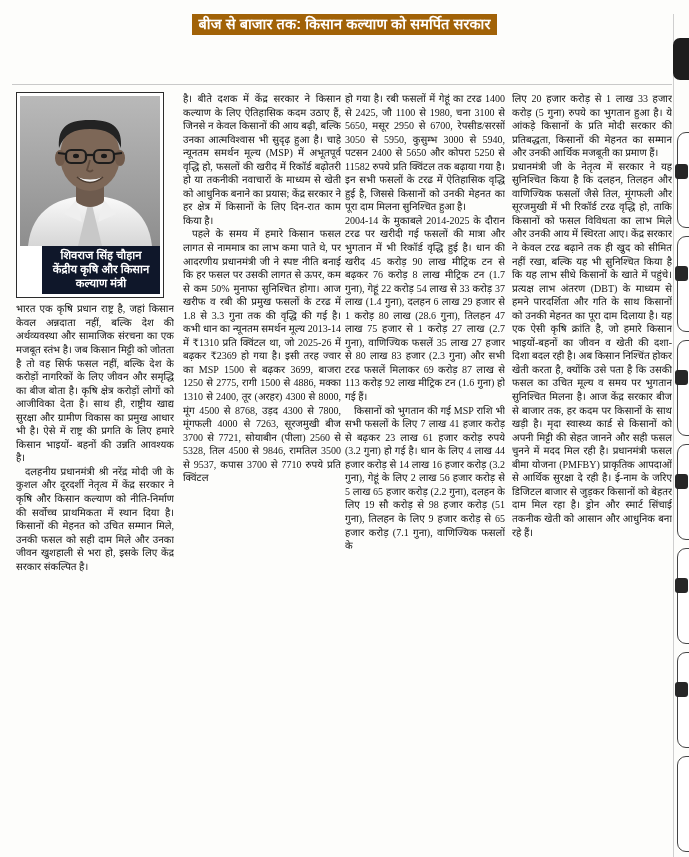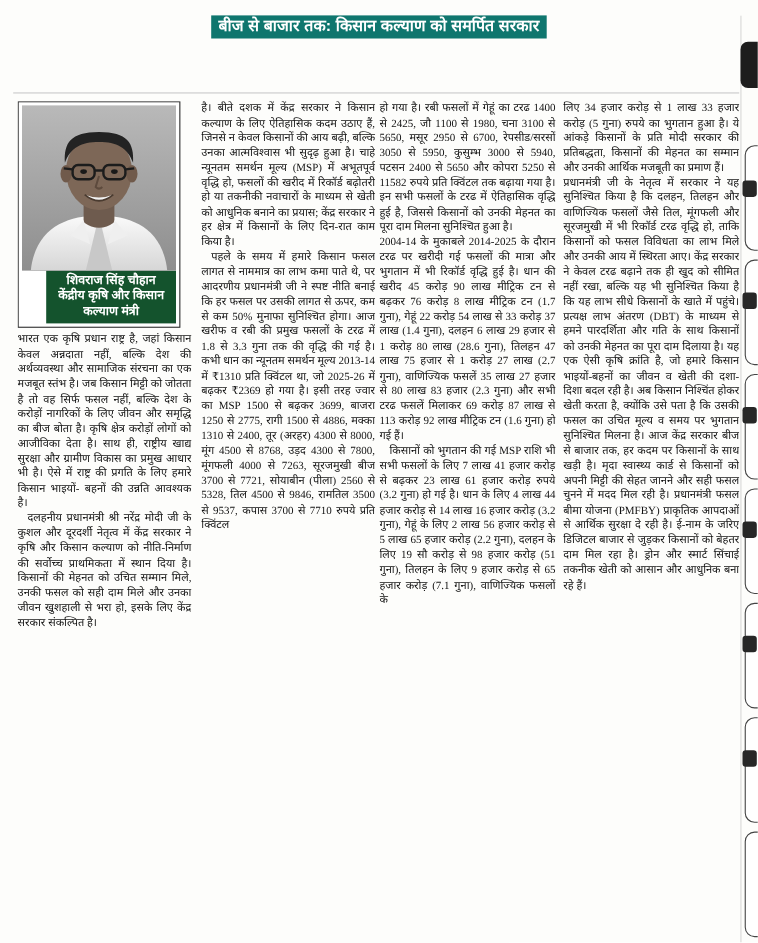--- a/index.html
+++ b/index.html
@@ -62,21 +62,21 @@
 
   
   .kicker-wrap {
     position: absolute;
     left: 0; top: 14px;
     width: 689px;
     text-align: center;
   }
   .kicker {
     display: inline-block;
-    background: #0f766e;
+    background: #a16207;
     color: #ffffff;
     font-family: "Liberation Sans", "DejaVu Sans", sans-serif;
     font-weight: 700;
     font-size: 14.5px;
     letter-spacing: 0.1px;
     padding: 2px 7px 3px 7px;
     line-height: 1.12;
     white-space: nowrap;
   }
 
@@ -150,21 +150,21 @@
   }
   .photo {
     width: 100%;
     height: 150px;
     display: block;
     background: #9b9b9b;
     position: relative;
     overflow: hidden;
   }
   .caption {
-    background: #14532d;
+    background: #0f172a;
     color: #ffffff;
     font-family: "Liberation Sans", "DejaVu Sans", sans-serif;
     font-weight: 700;
     font-size: 11.3px;
     line-height: 1.22;
     text-align: center;
     padding: 3px 2px 4px 2px;
     margin-left: 22px;
   }
   .caption .nm { display: block; }
@@ -287,21 +287,21 @@
       <p class="indent">पहले के समय में हमारे किसान फसल लागत से नाममात्र का लाभ कमा पाते थे, पर आदरणीय प्रधानमंत्री जी ने स्पष्ट नीति बनाई कि हर फसल पर उसकी लागत से ऊपर, कम से कम 50% मुनाफा सुनिश्चित होगा। आज खरीफ व रबी की प्रमुख फसलों के टरढ में 1.8 से 3.3 गुना तक की वृद्धि की गई है। कभी धान का न्यूनतम समर्थन मूल्य 2013-14 में ₹1310 प्रति क्विंटल था, जो 2025-26 में बढ़कर ₹2369 हो गया है। इसी तरह ज्वार का MSP 1500 से बढ़कर 3699, बाजरा 1250 से 2775, रागी 1500 से 4886, मक्का 1310 से 2400, तूर (अरहर) 4300 से 8000, मूंग 4500 से 8768, उड़द 4300 से 7800, मूंगफली 4000 से 7263, सूरजमुखी बीज 3700 से 7721, सोयाबीन (पीला) 2560 से 5328, तिल 4500 से 9846, रामतिल 3500 से 9537, कपास 3700 से 7710 रुपये प्रति क्विंटल</p>
     </div>
 
     <div class="col col-3">
       <p>हो गया है। रबी फसलों में गेहूं का टरढ 1400 से 2425, जौ 1100 से 1980, चना 3100 से 5650, मसूर 2950 से 6700, रेपसीड/सरसों 3050 से 5950, कुसुम्भ 3000 से 5940, पटसन 2400 से 5650 और कोपरा 5250 से 11582 रुपये प्रति क्विंटल तक बढ़ाया गया है। इन सभी फसलों के टरढ में ऐतिहासिक वृद्धि हुई है, जिससे किसानों को उनकी मेहनत का पूरा दाम मिलना सुनिश्चित हुआ है।</p>
       <p>2004-14 के मुकाबले 2014-2025 के दौरान टरढ पर खरीदी गई फसलों की मात्रा और भुगतान में भी रिकॉर्ड वृद्धि हुई है। धान की खरीद 45 करोड़ 90 लाख मीट्रिक टन से बढ़कर 76 करोड़ 8 लाख मीट्रिक टन (1.7 गुना), गेहूं 22 करोड़ 54 लाख से 33 करोड़ 37 लाख (1.4 गुना), दलहन 6 लाख 29 हजार से 1 करोड़ 80 लाख (28.6 गुना), तिलहन 47 लाख 75 हजार से 1 करोड़ 27 लाख (2.7 गुना), वाणिज्यिक फसलें 35 लाख 27 हजार से 80 लाख 83 हजार (2.3 गुना) और सभी टरढ फसलें मिलाकर 69 करोड़ 87 लाख से 113 करोड़ 92 लाख मीट्रिक टन (1.6 गुना) हो गई हैं।</p>
       <p class="indent">किसानों को भुगतान की गई MSP राशि भी सभी फसलों के लिए 7 लाख 41 हजार करोड़ से बढ़कर 23 लाख 61 हजार करोड़ रुपये (3.2 गुना) हो गई है। धान के लिए 4 लाख 44 हजार करोड़ से 14 लाख 16 हजार करोड़ (3.2 गुना), गेहूं के लिए 2 लाख 56 हजार करोड़ से 5 लाख 65 हजार करोड़ (2.2 गुना), दलहन के लिए 19 सौ करोड़ से 98 हजार करोड़ (51 गुना), तिलहन के लिए 9 हजार करोड़ से 65 हजार करोड़ (7.1 गुना), वाणिज्यिक फसलों के</p>
     </div>
 
     <div class="col col-4">
-      <p>लिए 34 हजार करोड़ से 1 लाख 33 हजार करोड़ (5 गुना) रुपये का भुगतान हुआ है। ये आंकड़े किसानों के प्रति मोदी सरकार की प्रतिबद्धता, किसानों की मेहनत का सम्मान और उनकी आर्थिक मजबूती का प्रमाण हैं।</p>
+      <p>लिए 20 हजार करोड़ से 1 लाख 33 हजार करोड़ (5 गुना) रुपये का भुगतान हुआ है। ये आंकड़े किसानों के प्रति मोदी सरकार की प्रतिबद्धता, किसानों की मेहनत का सम्मान और उनकी आर्थिक मजबूती का प्रमाण हैं।</p>
       <p>प्रधानमंत्री जी के नेतृत्व में सरकार ने यह सुनिश्चित किया है कि दलहन, तिलहन और वाणिज्यिक फसलों जैसे तिल, मूंगफली और सूरजमुखी में भी रिकॉर्ड टरढ वृद्धि हो, ताकि किसानों को फसल विविधता का लाभ मिले और उनकी आय में स्थिरता आए। केंद्र सरकार ने केवल टरढ बढ़ाने तक ही खुद को सीमित नहीं रखा, बल्कि यह भी सुनिश्चित किया है कि यह लाभ सीधे किसानों के खाते में पहुंचे। प्रत्यक्ष लाभ अंतरण (DBT) के माध्यम से हमने पारदर्शिता और गति के साथ किसानों को उनकी मेहनत का पूरा दाम दिलाया है। यह एक ऐसी कृषि क्रांति है, जो हमारे किसान भाइयों-बहनों का जीवन व खेती की दशा-दिशा बदल रही है। अब किसान निश्चिंत होकर खेती करता है, क्योंकि उसे पता है कि उसकी फसल का उचित मूल्य व समय पर भुगतान सुनिश्चित मिलना है। आज केंद्र सरकार बीज से बाजार तक, हर कदम पर किसानों के साथ खड़ी है। मृदा स्वास्थ्य कार्ड से किसानों को अपनी मिट्टी की सेहत जानने और सही फसल चुनने में मदद मिल रही है। प्रधानमंत्री फसल बीमा योजना (PMFBY) प्राकृतिक आपदाओं से आर्थिक सुरक्षा दे रही है। ई-नाम के जरिए डिजिटल बाजार से जुड़कर किसानों को बेहतर दाम मिल रहा है। ड्रोन और स्मार्ट सिंचाई तकनीक खेती को आसान और आधुनिक बना रहे हैं।</p>
     </div>
 
   </div>
 
   <div class="right-sliver">
     <div class="sliver-rule"></div>
     <div class="sliver-head"></div>
     <div class="sliver-box" style="top:118px;height:96px;"></div>
     <div class="sliver-blob" style="top:150px;"></div>

